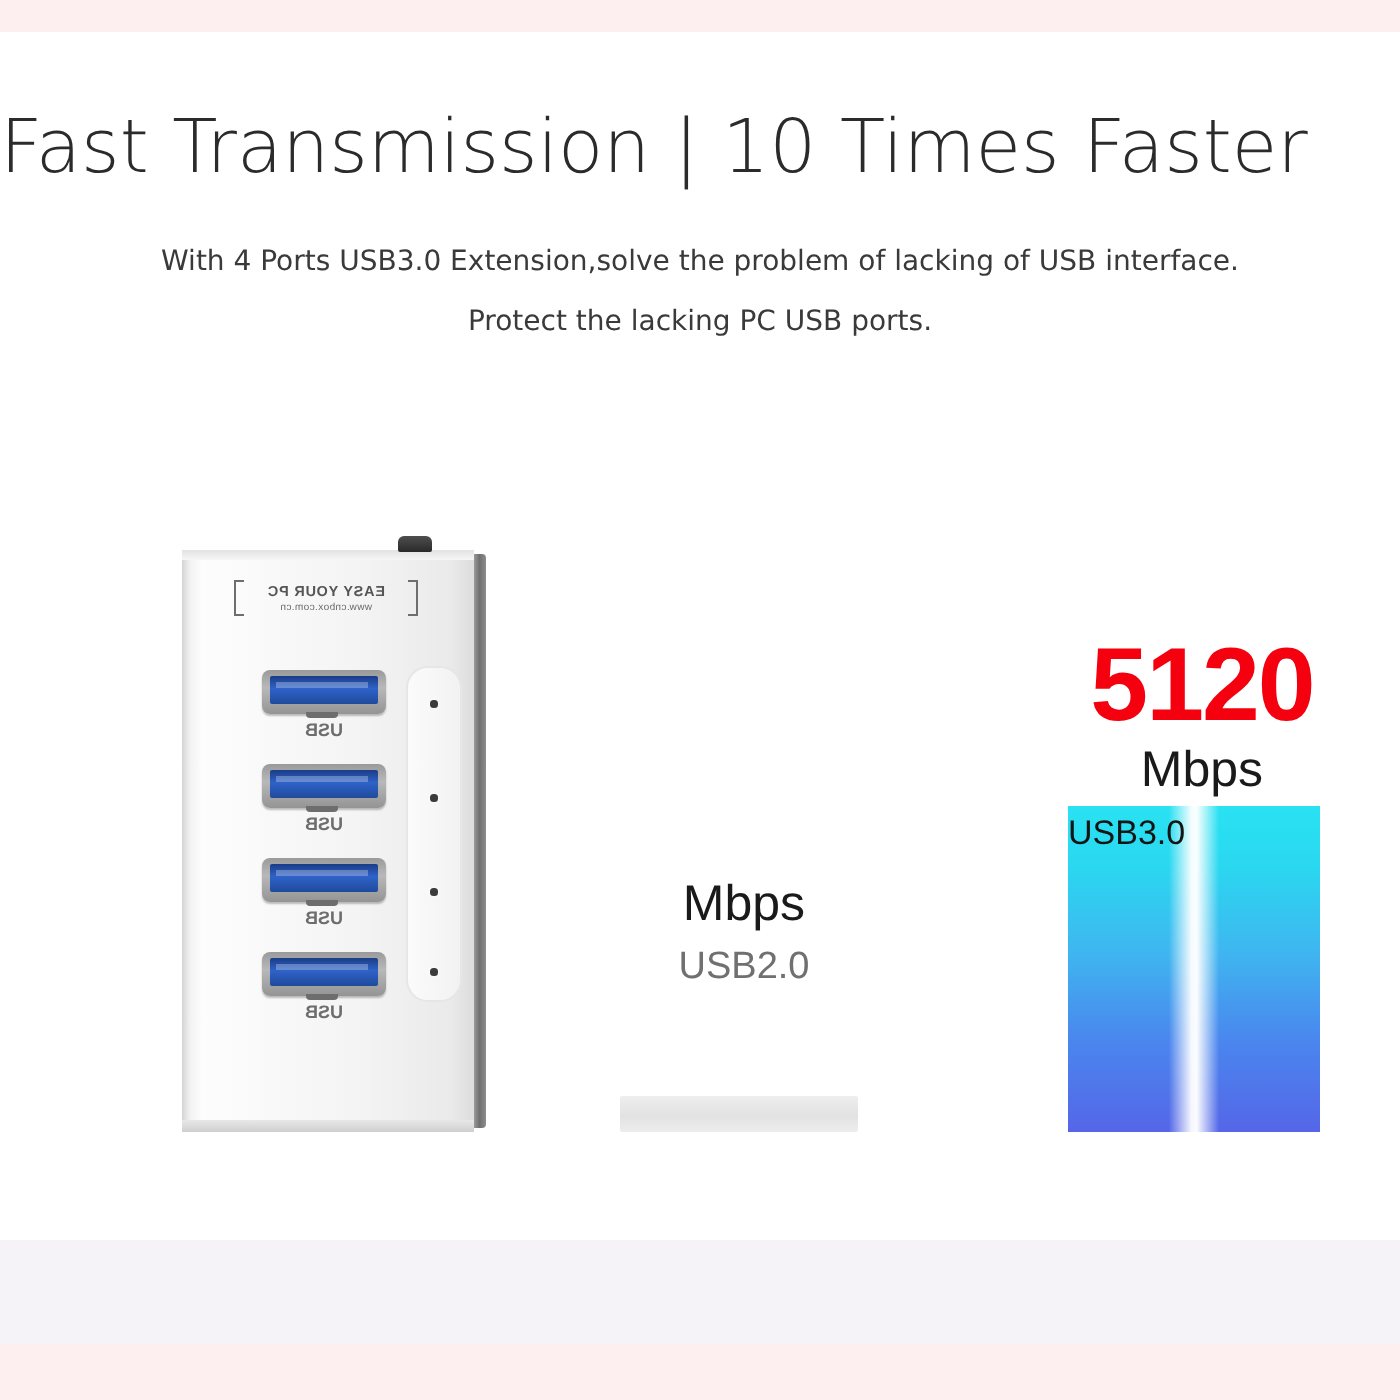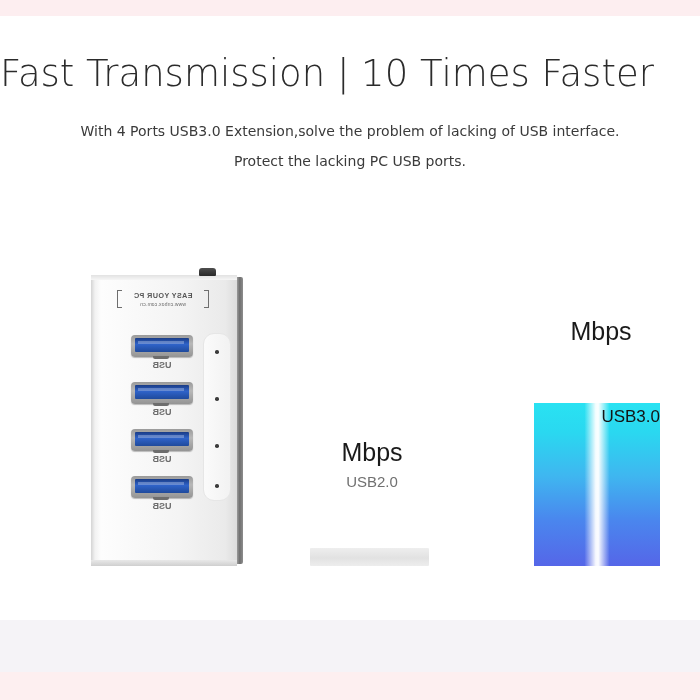--- a/index.html
+++ b/index.html
@@ -224,21 +224,21 @@
   }
   .usb2-unit {
     font-size: 25px;
     font-weight: 400;
     color: #1a1a1a;
     line-height: 30px;
     font-family: "Liberation Sans", sans-serif;
   }
   .usb2-std {
     margin-top: 6px;
-    font-size: 15px;
+    font-size: 19px;
     color: #707070;
     font-family: "Liberation Sans", sans-serif;
   }
   .usb2-bar {
     position: absolute;
     left: 310px; top: 548px;
     width: 119px; height: 18px;
     background: linear-gradient(to bottom, #eeeeee, #e2e2e2 55%, #ededed);
     border-radius: 1px;
   }
@@ -279,21 +279,21 @@
         #29e2f2 0%,
         #2ad8f0 18%,
         #3fb6f0 45%,
         #4a86ee 72%,
         #5566e8 100%);
   }
   .usb3-std {
     position: absolute;
     left: 534px; top: 407px;
     width: 126px;
-    text-align: right;
+    text-align: left;
     font-size: 17px;
     color: #141414;
     font-family: "Liberation Sans", sans-serif;
   }
 </style>
 </head>
 <body>
 
 <div id="page">
 
@@ -357,20 +357,21 @@
     <div class="connector-tab"></div>
   </div>
 
   <div class="usb2-col">
     <div class="usb2-unit">Mbps</div>
     <div class="usb2-std">USB2.0</div>
   </div>
   <div class="usb2-bar"></div>
 
   <div class="usb3-col">
+    <div class="usb3-number">5120</div>
     <div class="usb3-unit">Mbps</div>
   </div>
   <div class="usb3-bar"></div>
   <div class="usb3-std">USB3.0</div>
 
   <div class="band-lavender"></div>
   <div class="band-pink-bottom"></div>
 
 </div>
 

